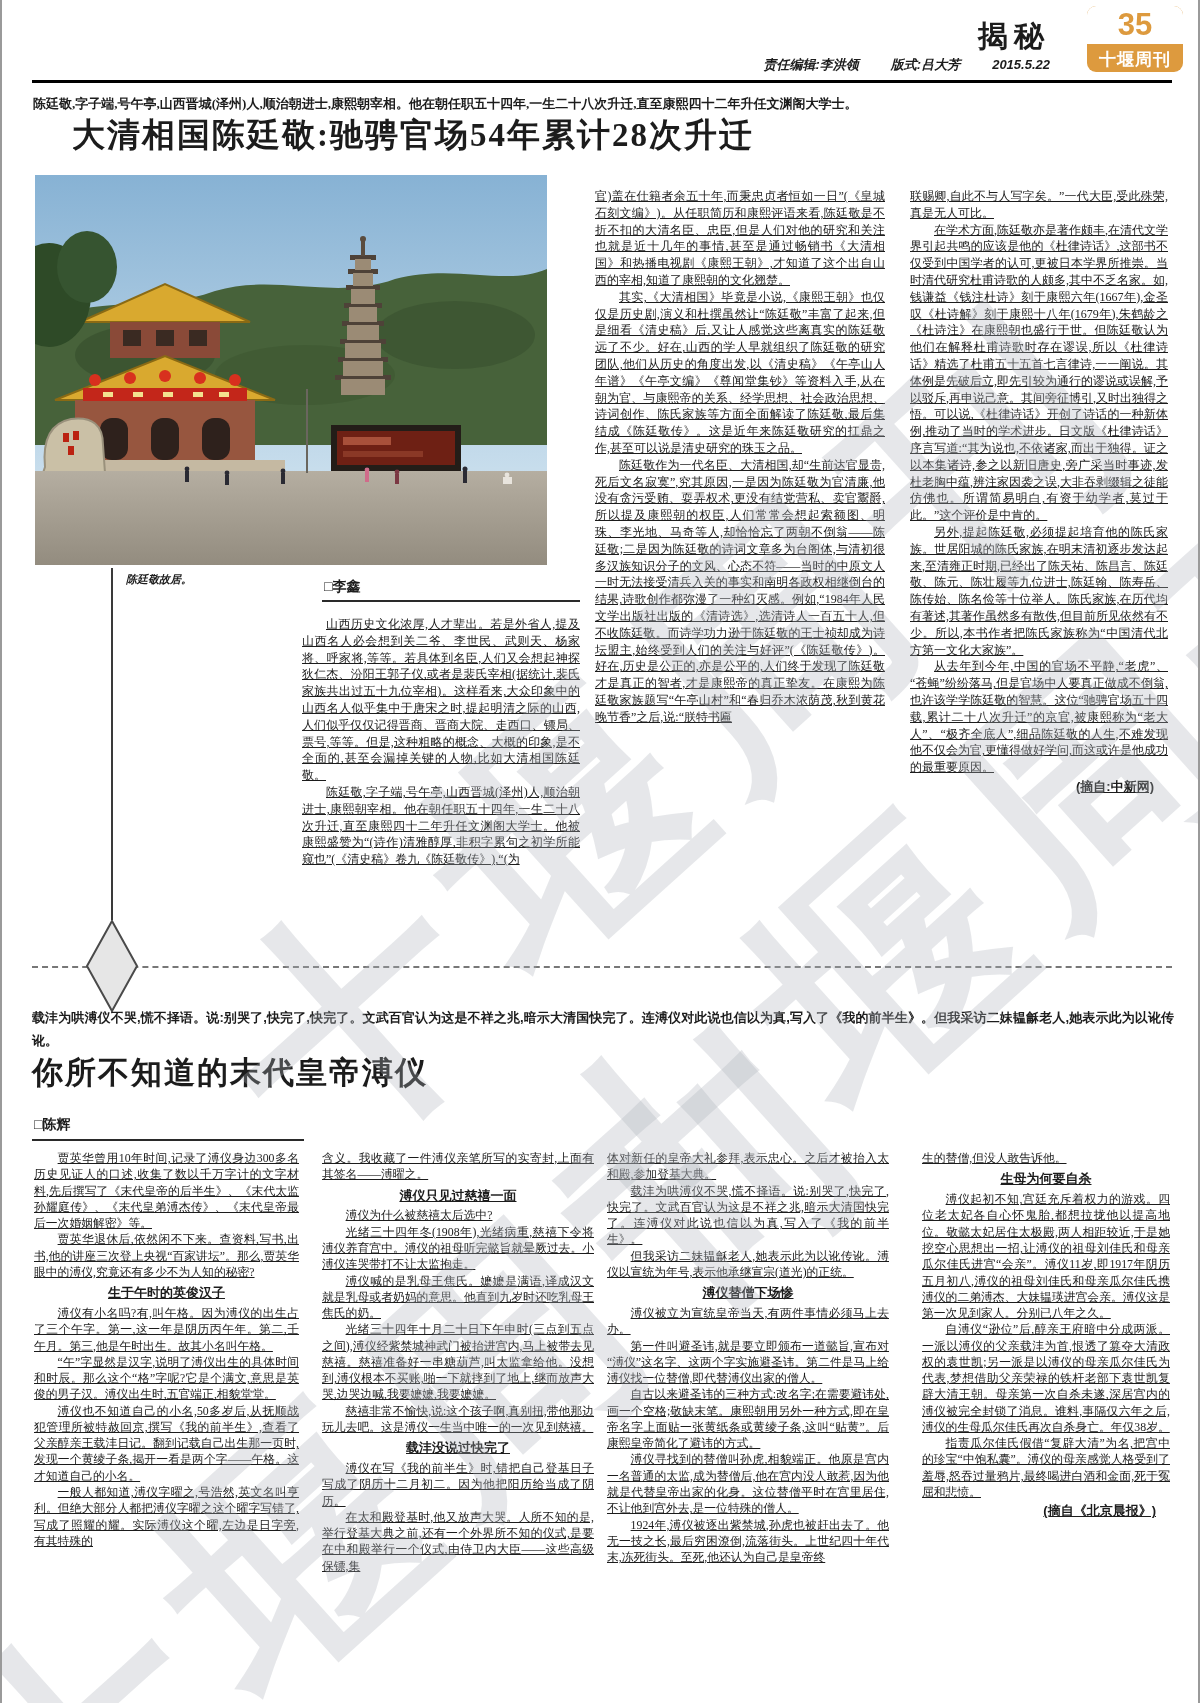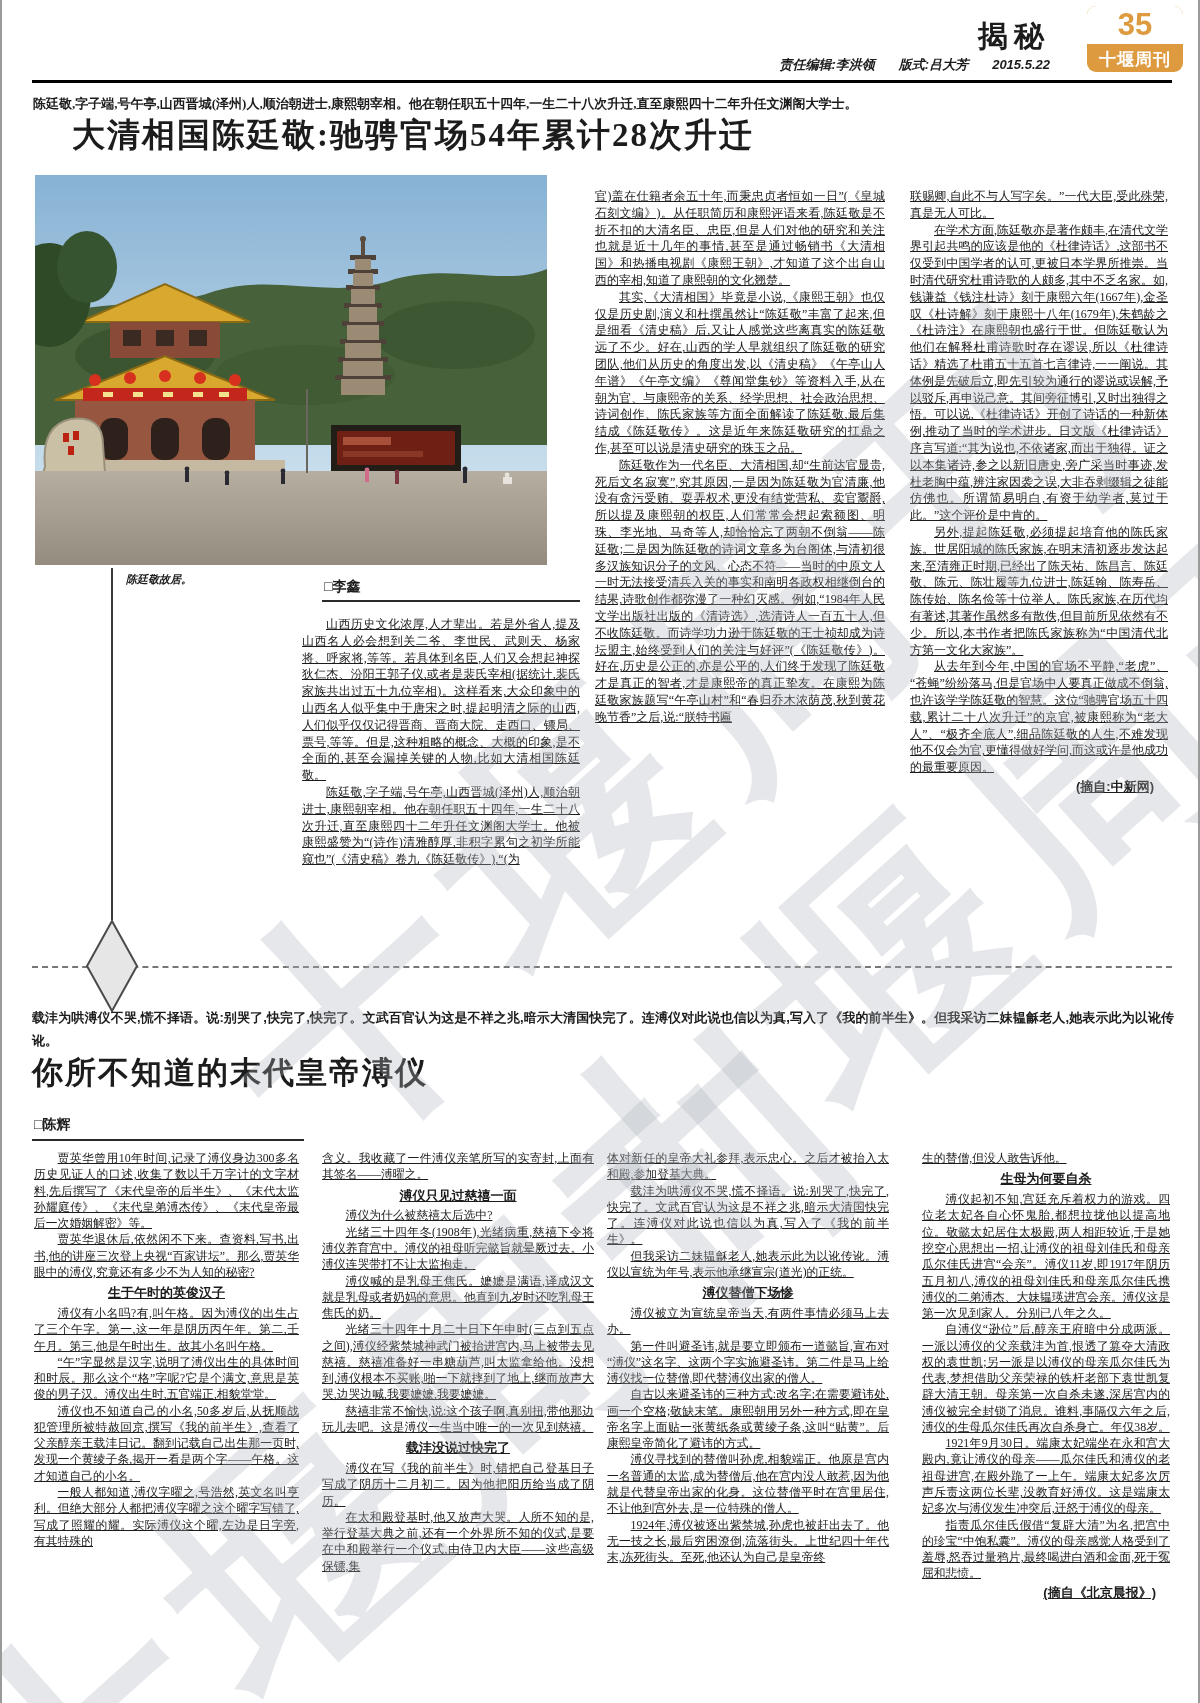--- a/index.html
+++ b/index.html
@@ -3,21 +3,21 @@
 <meta charset="utf-8">
 <style>
   html,body{margin:0;padding:0;background:#9a9a9a;}
   .page{position:relative;width:1196px;height:1703px;background:#ffffff;overflow:hidden;
         font-family:"Liberation Serif","DejaVu Serif",serif;color:#1c1c1c;margin:0 auto;}
   
   .section-label{position:absolute;top:16px;right:148px;font-size:30px;font-weight:900;
         letter-spacing:6px;font-family:"Liberation Serif","DejaVu Serif",serif;}
   .editor-line{position:absolute;top:56px;right:148px;font-family:"Liberation Sans","DejaVu Sans",sans-serif;
         font-size:13px;font-weight:bold;font-style:italic;white-space:nowrap;}
-  .editor-line span{margin-left:24px;}
+  .editor-line span{margin-left:32px;}
   .badge{position:absolute;top:6px;right:15px;width:96px;height:66px;border-radius:9px;
         background:var(--accent,#dd9a3e);overflow:hidden;}
   .badge .num{height:38px;margin:0 0 2px 0;background:#ffffff;border-radius:7px 7px 0 0;
         display:flex;align-items:center;justify-content:center;
         font-family:"Liberation Sans","DejaVu Sans",sans-serif;font-weight:bold;font-size:31px;
         color:var(--accent,#dd9a3e);}
   .badge .mast{height:26px;display:flex;align-items:center;justify-content:center;color:#fff;
         font-weight:bold;font-size:17px;letter-spacing:1px;}
   .top-rule{position:absolute;left:30px;top:80px;width:1140px;height:3px;background:#000;}
   
@@ -251,21 +251,20 @@
       <div class="blk p">第一件叫避圣讳,就是要立即颁布一道懿旨,宣布对“溥仪”这名字、这两个字实施避圣讳。第二件是马上给溥仪找一位替僧,即代替溥仪出家的僧人。</div>
       <div class="blk p">自古以来避圣讳的三种方式:改名字;在需要避讳处,画一个空格;敬缺末笔。康熙朝用另外一种方式,即在皇帝名字上面贴一张黄纸条或黄绫子条,这叫“贴黄”。后康熙皇帝简化了避讳的方式。</div>
       <div class="blk p">溥仪寻找到的替僧叫孙虎,相貌端正。他原是宫内一名普通的太监,成为替僧后,他在宫内没人敢惹,因为他就是代替皇帝出家的化身。这位替僧平时在宫里居住,不让他到宫外去,是一位特殊的僧人。</div>
       <div class="blk p">1924年,溥仪被逐出紫禁城,孙虎也被赶出去了。他无一技之长,最后穷困潦倒,流落街头。上世纪四十年代末,冻死街头。至死,他还认为自己是皇帝终</div>
     </div>
   <div class="col a2 a2c4">
       <div class="blk pc">生的替僧,但没人敢告诉他。</div>
       <div class="blk h">生母为何要自杀</div>
       <div class="blk p">溥仪起初不知,宫廷充斥着权力的游戏。四位老太妃各自心怀鬼胎,都想拉拢他以提高地位。敬懿太妃居住太极殿,两人相距较近,于是她挖空心思想出一招,让溥仪的祖母刘佳氏和母亲瓜尔佳氏进宫“会亲”。溥仪11岁,即1917年阴历五月初八,溥仪的祖母刘佳氏和母亲瓜尔佳氏携溥仪的二弟溥杰、大妹韫瑛进宫会亲。溥仪这是第一次见到家人。分别已八年之久。</div>
       <div class="blk p">自溥仪“逊位”后,醇亲王府暗中分成两派。一派以溥仪的父亲载沣为首,恨透了篡夺大清政权的袁世凯;另一派是以溥仪的母亲瓜尔佳氏为代表,梦想借助父亲荣禄的铁杆老部下袁世凯复辟大清王朝。母亲第一次自杀未遂,深居宫内的溥仪被完全封锁了消息。谁料,事隔仅六年之后,溥仪的生母瓜尔佳氏再次自杀身亡。年仅38岁。</div>
-      <div class="blk p">1921年9月30日。端康太妃端坐在永和宫大殿内,竟让溥仪的母亲——瓜尔佳氏和溥仪的老祖母进宫,在殿外跪了一上午。端康太妃多次厉声斥责这两位长辈,没教育好溥仪。这是端康太妃多次与溥仪发生冲突后,迁怒于溥仪的母亲。</div>
       <div class="blk p">指责瓜尔佳氏假借“复辟大清”为名,把宫中的珍宝“中饱私囊”。溥仪的母亲感觉人格受到了羞辱,怒吞过量鸦片,最终喝进白酒和金面,死于冤屈和悲愤。</div>
       <div class="blk credit">(摘自《北京晨报》)</div>
     </div>
 
   <div class="wm wm1">十堰周刊</div>
   <div class="wm wm2">十堰周刊</div>
   <div class="wm wm3">十堰周刊</div>
 </div>
 
 </body></html>

